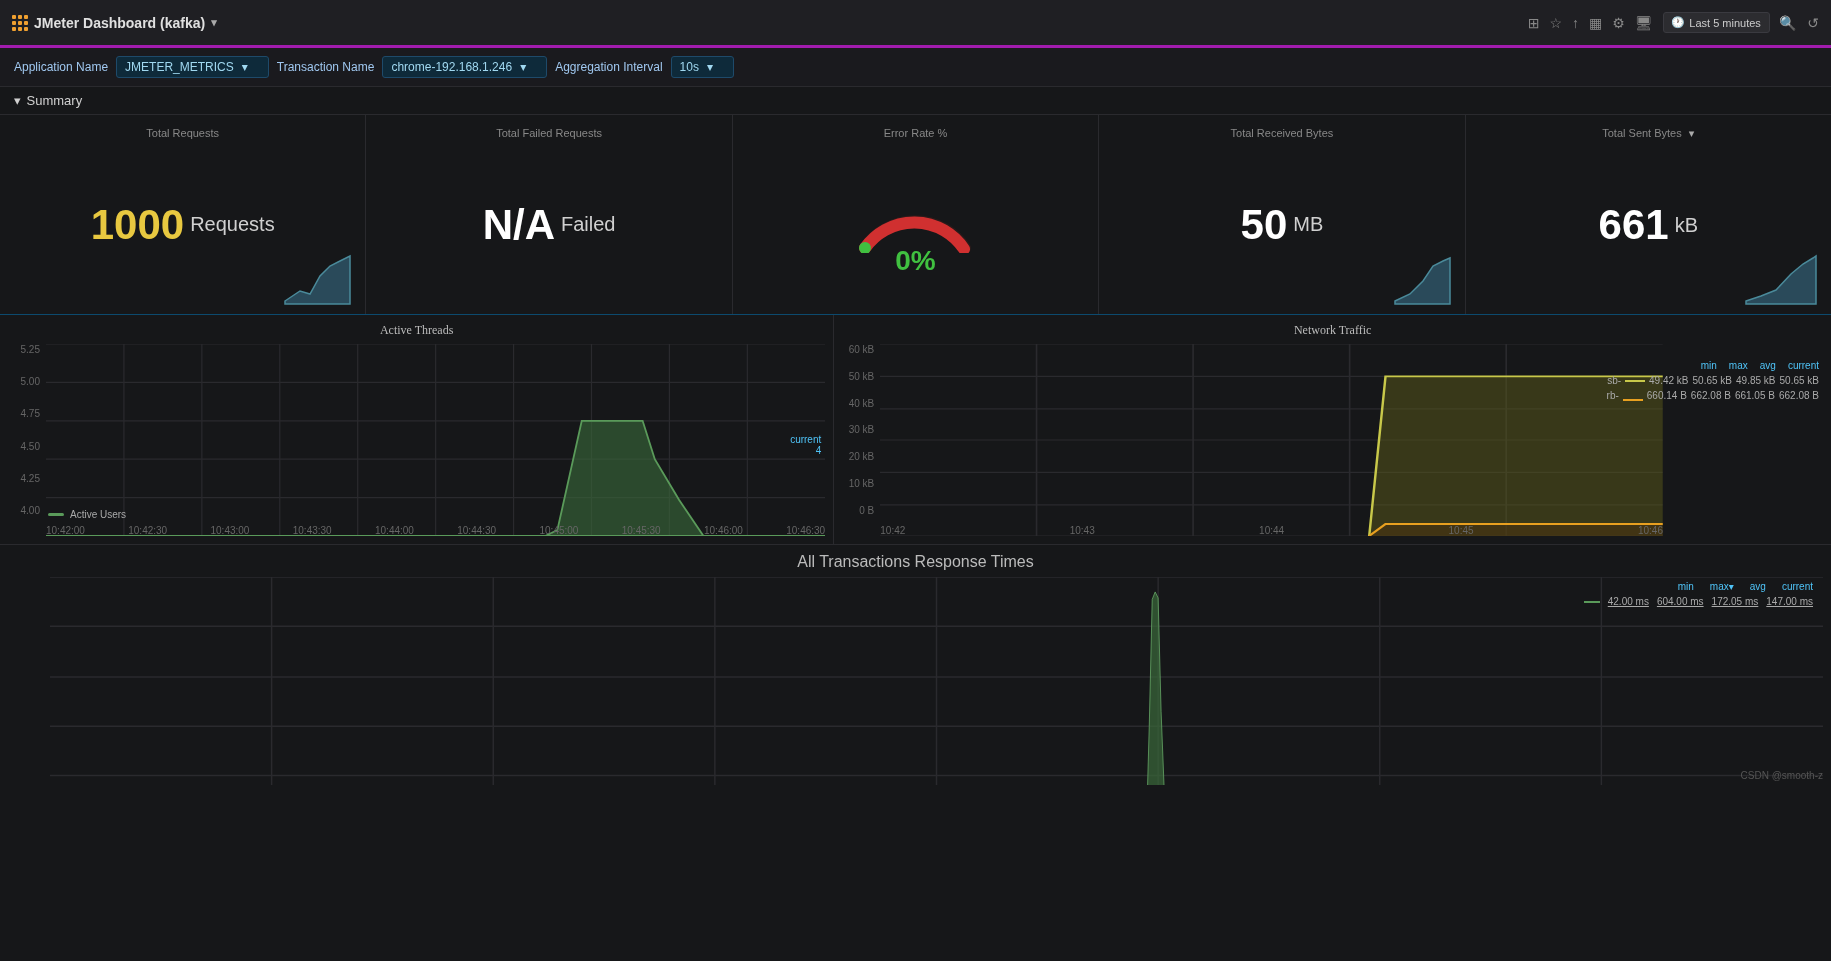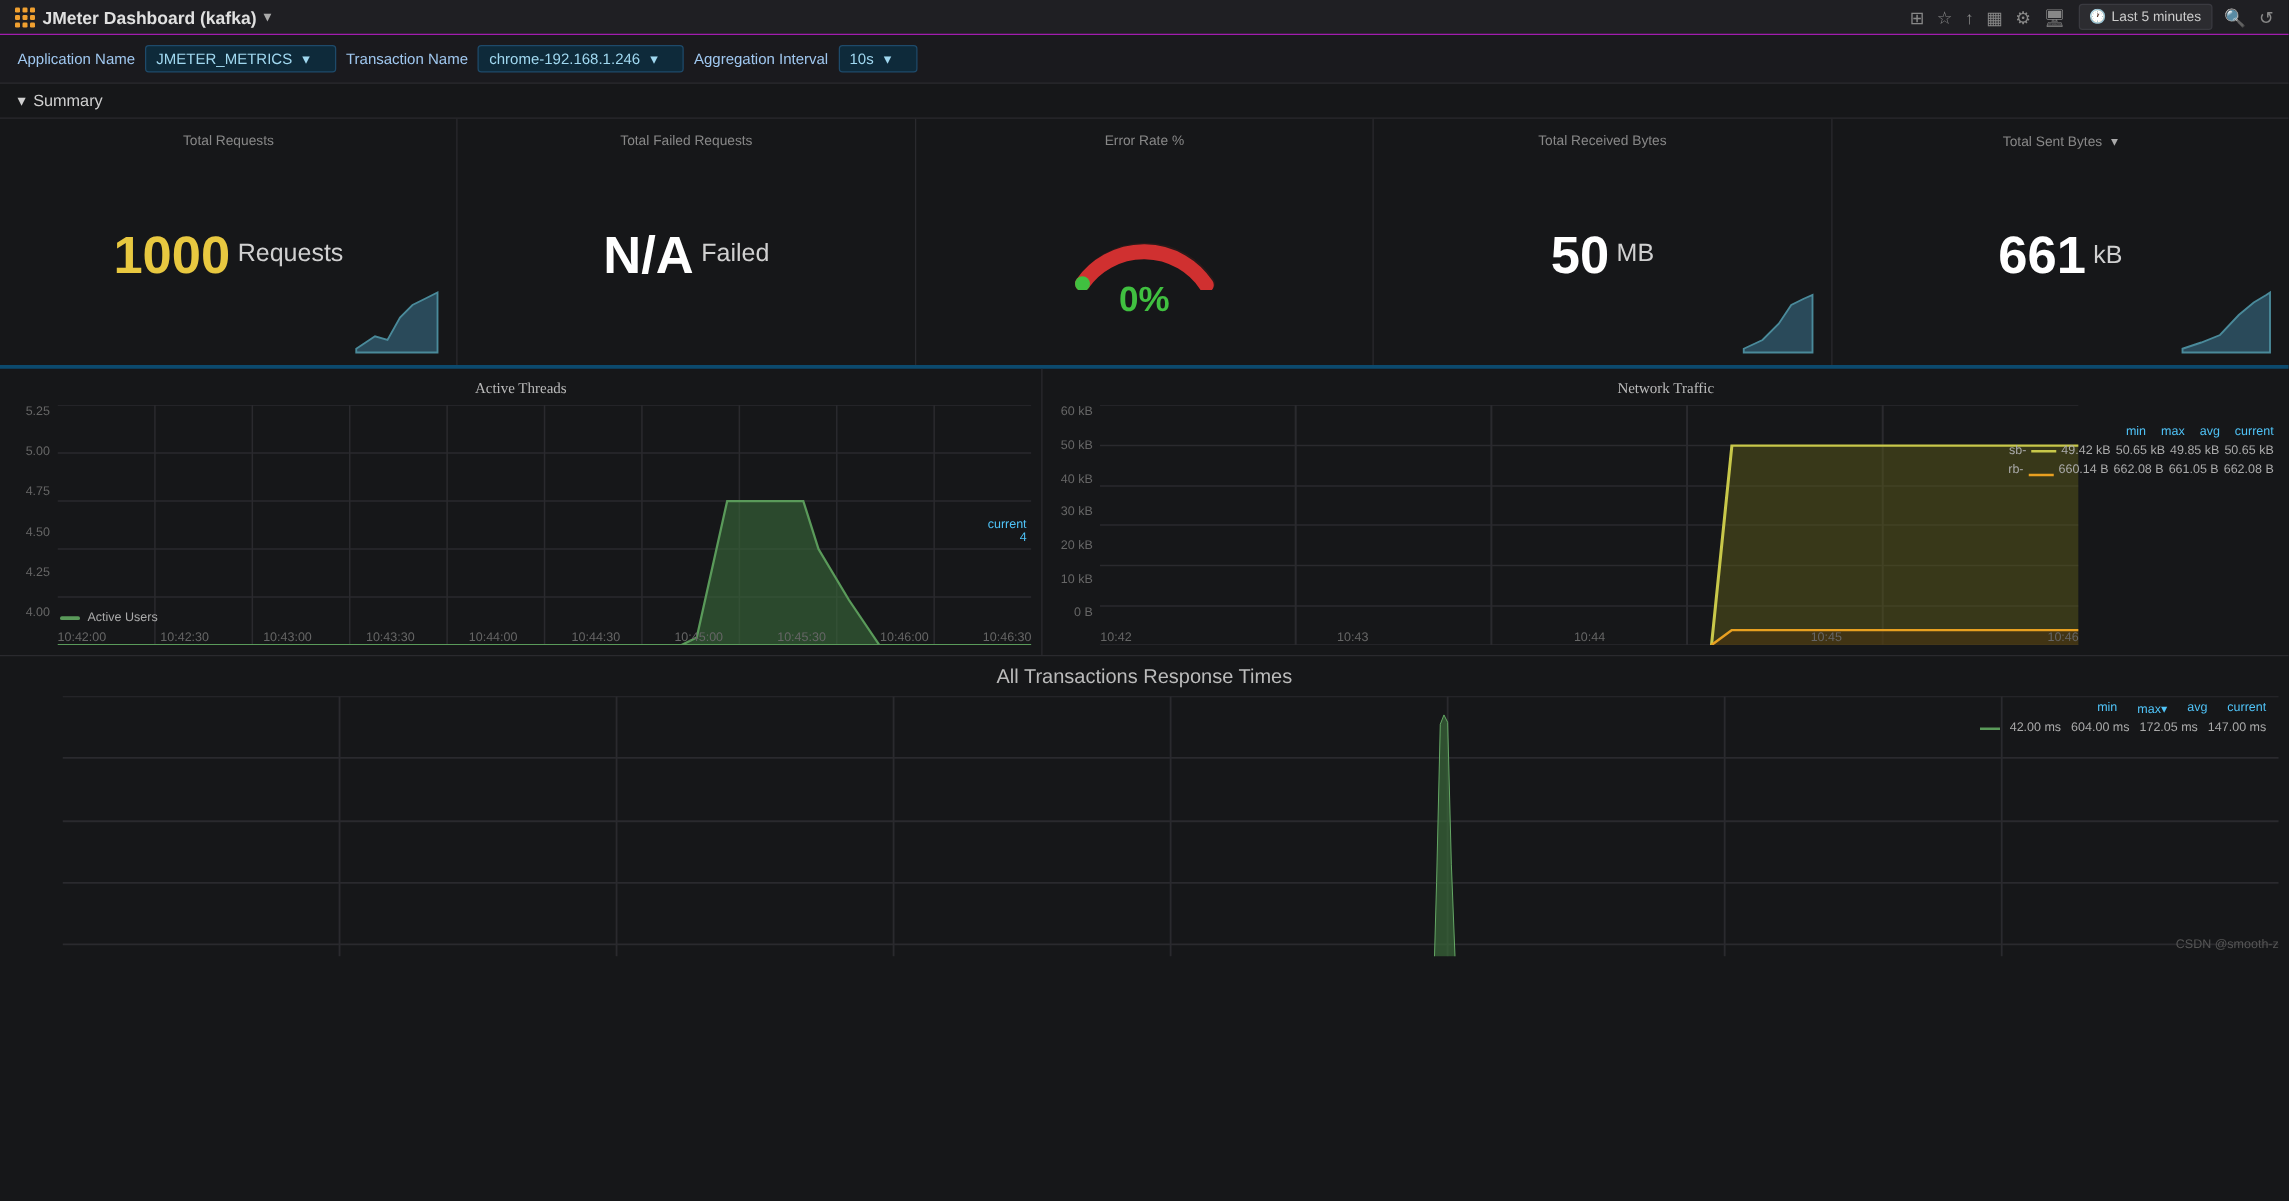--- a/index.html
+++ b/index.html
@@ -7,25 +7,25 @@
       background: #161719;
       color: #d0d0d0;
       font-family: 'Helvetica Neue', Arial, sans-serif;
       font-size: 12px;
       overflow-x: hidden;
     }
 
     
     .topbar {
       background: #1f1f23;
-      height: 28px;
+      height: 48px;
       display: flex;
       align-items: center;
       padding: 0 12px;
-      border-bottom: 1px solid #a21caf;
+      border-bottom: 3px solid #a21caf;
     }
     .topbar-brand {
       display: flex;
       align-items: center;
       gap: 6px;
       font-size: 14px;
       font-weight: 600;
       color: #e0e0e0;
       margin-right: auto;
     }
@@ -103,21 +103,22 @@
       display: flex;
       align-items: center;
       gap: 6px;
       border-bottom: 1px solid #2a2a2e;
     }
 
     
     .summary-cards {
       display: flex;
       height: 200px;
-      border-bottom: 3px solid #0c4a6e;
+      border-bottom: 1px solid #0c4a6e;
+      justify-content: flex-end;
     }
     .card {
       flex: 1;
       border-right: 1px solid #2a2a2e;
       padding: 12px 16px;
       display: flex;
       flex-direction: column;
       position: relative;
       overflow: hidden;
     }
@@ -547,21 +548,21 @@
       </svg>
     </div>
 
     <div style="position:absolute; right:10px; top:4px; font-size:10px; color:#aaa;">
       <div style="display:flex; gap:16px; color:#4fc3f7; margin-bottom:4px; justify-content:flex-end;">
         <span>min</span>
         <span>max▾</span>
         <span>avg</span>
         <span>current</span>
       </div>
-      <div style="display:flex; align-items:center; gap:8px; justify-content:center;">
+      <div style="display:flex; align-items:center; gap:8px; justify-content:center;text-decoration:underline;">
         <div style="width:16px; height:2px; background:#5a9a5a;"></div>
         <span>42.00 ms</span>
         <span>604.00 ms</span>
         <span>172.05 ms</span>
         <span>147.00 ms</span>
       </div>
     </div>
   </div>
 
   <div class="watermark">CSDN @smooth-z</div>

